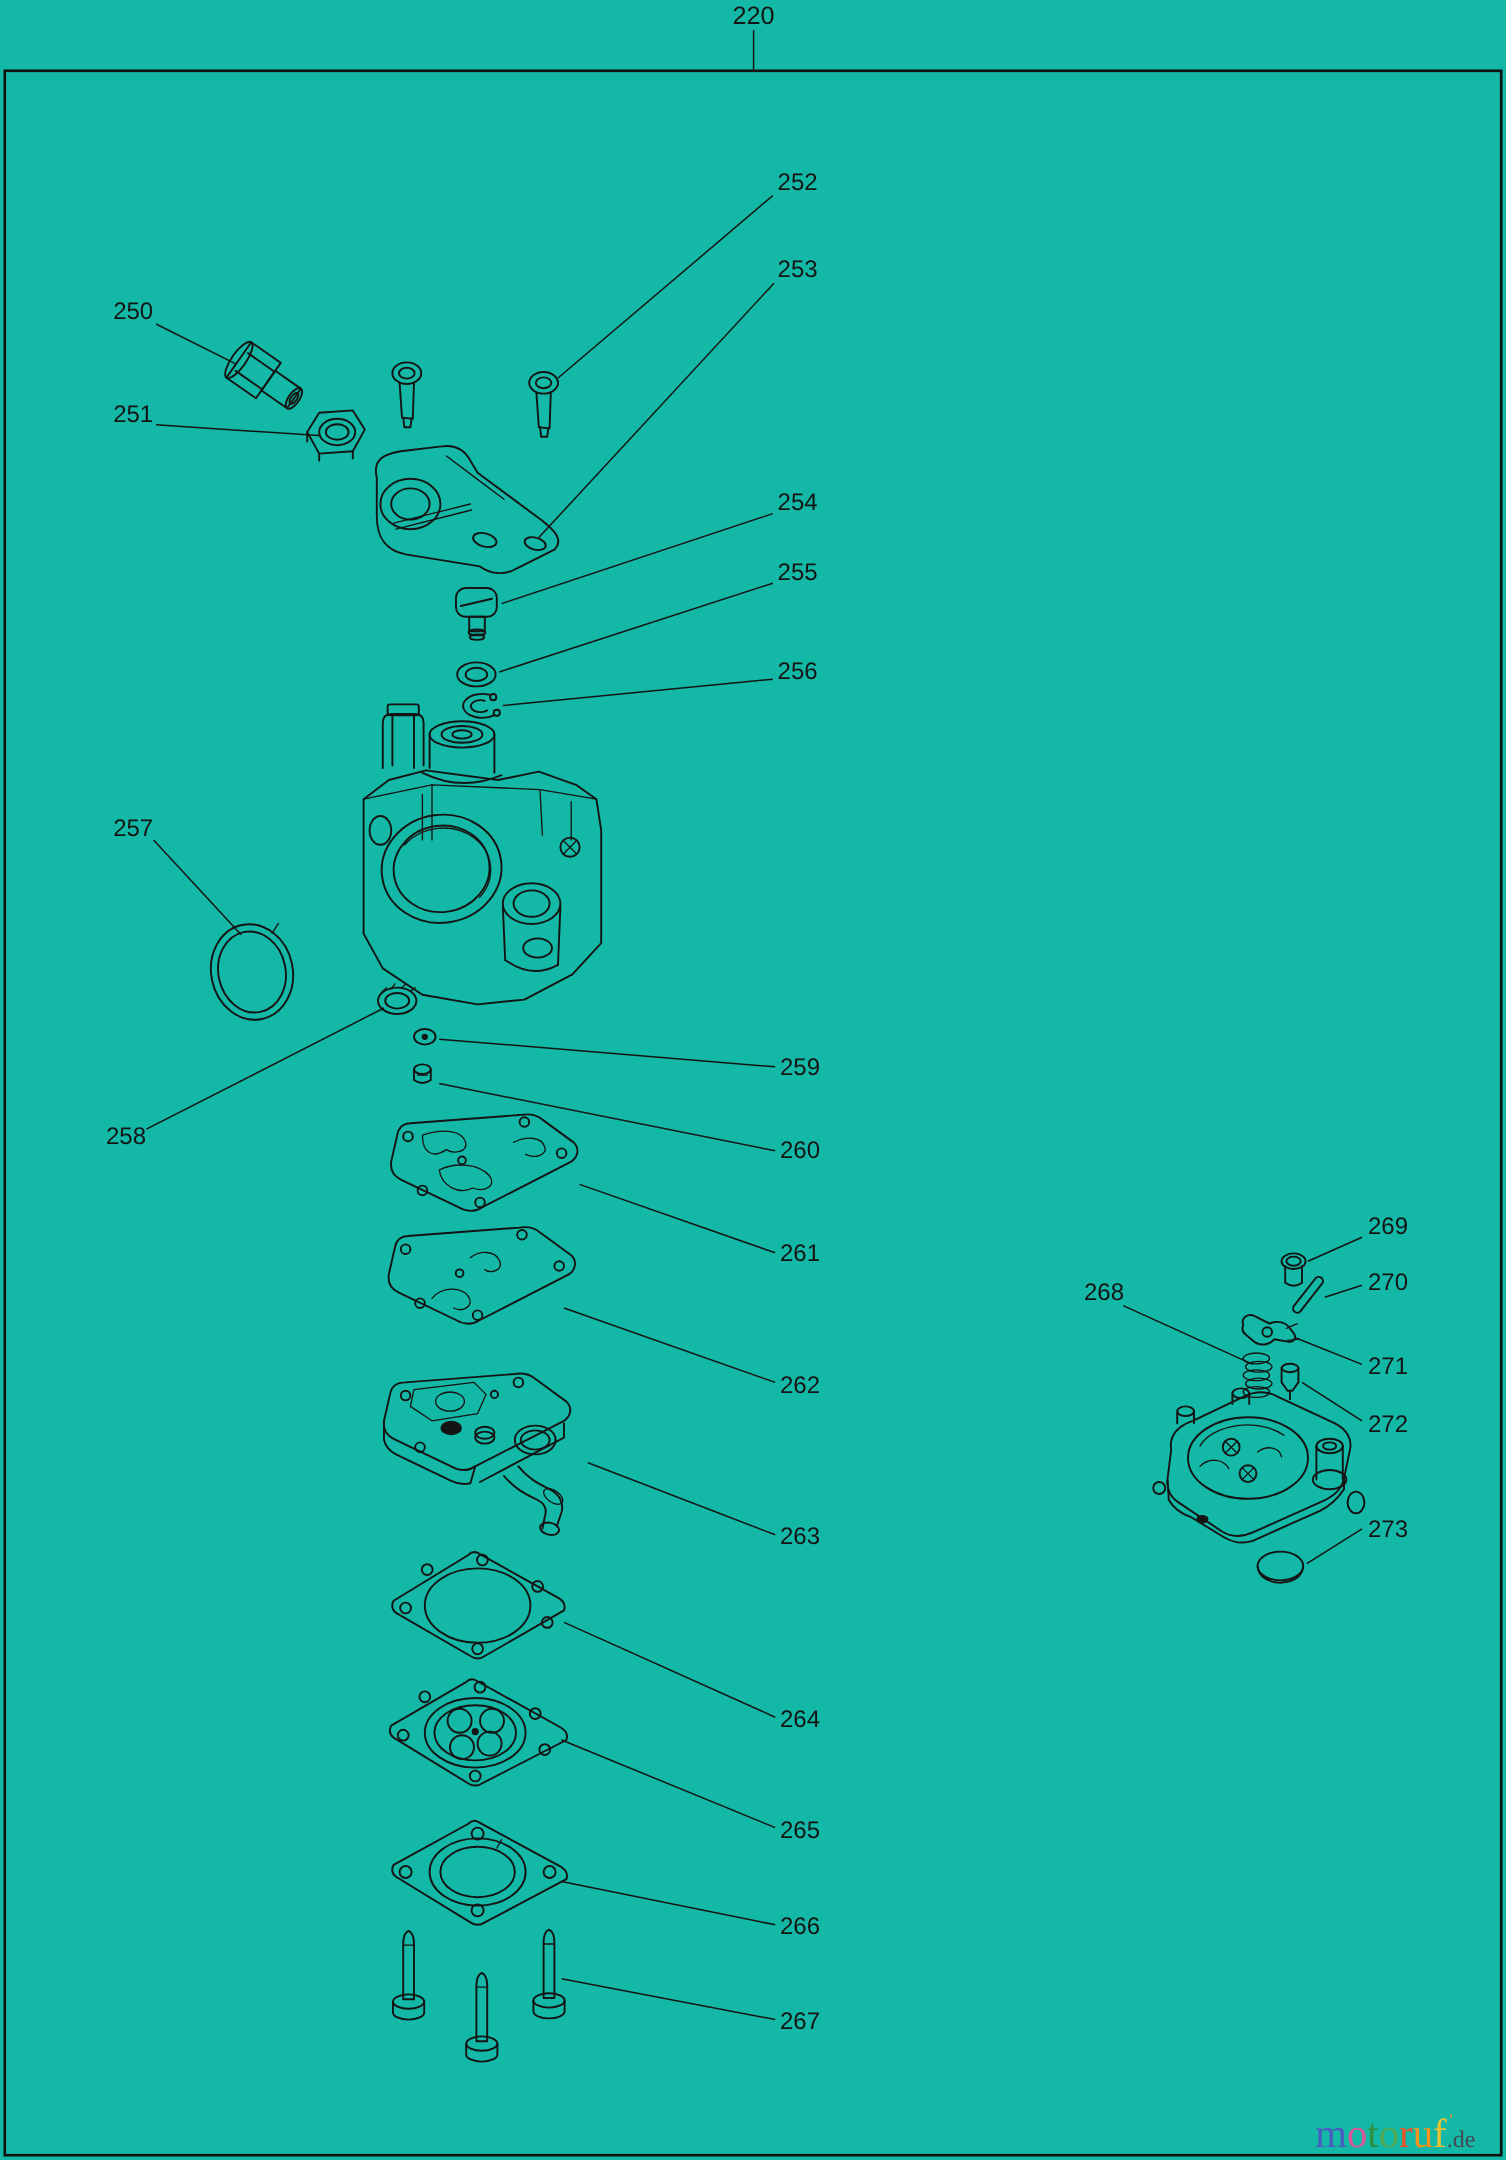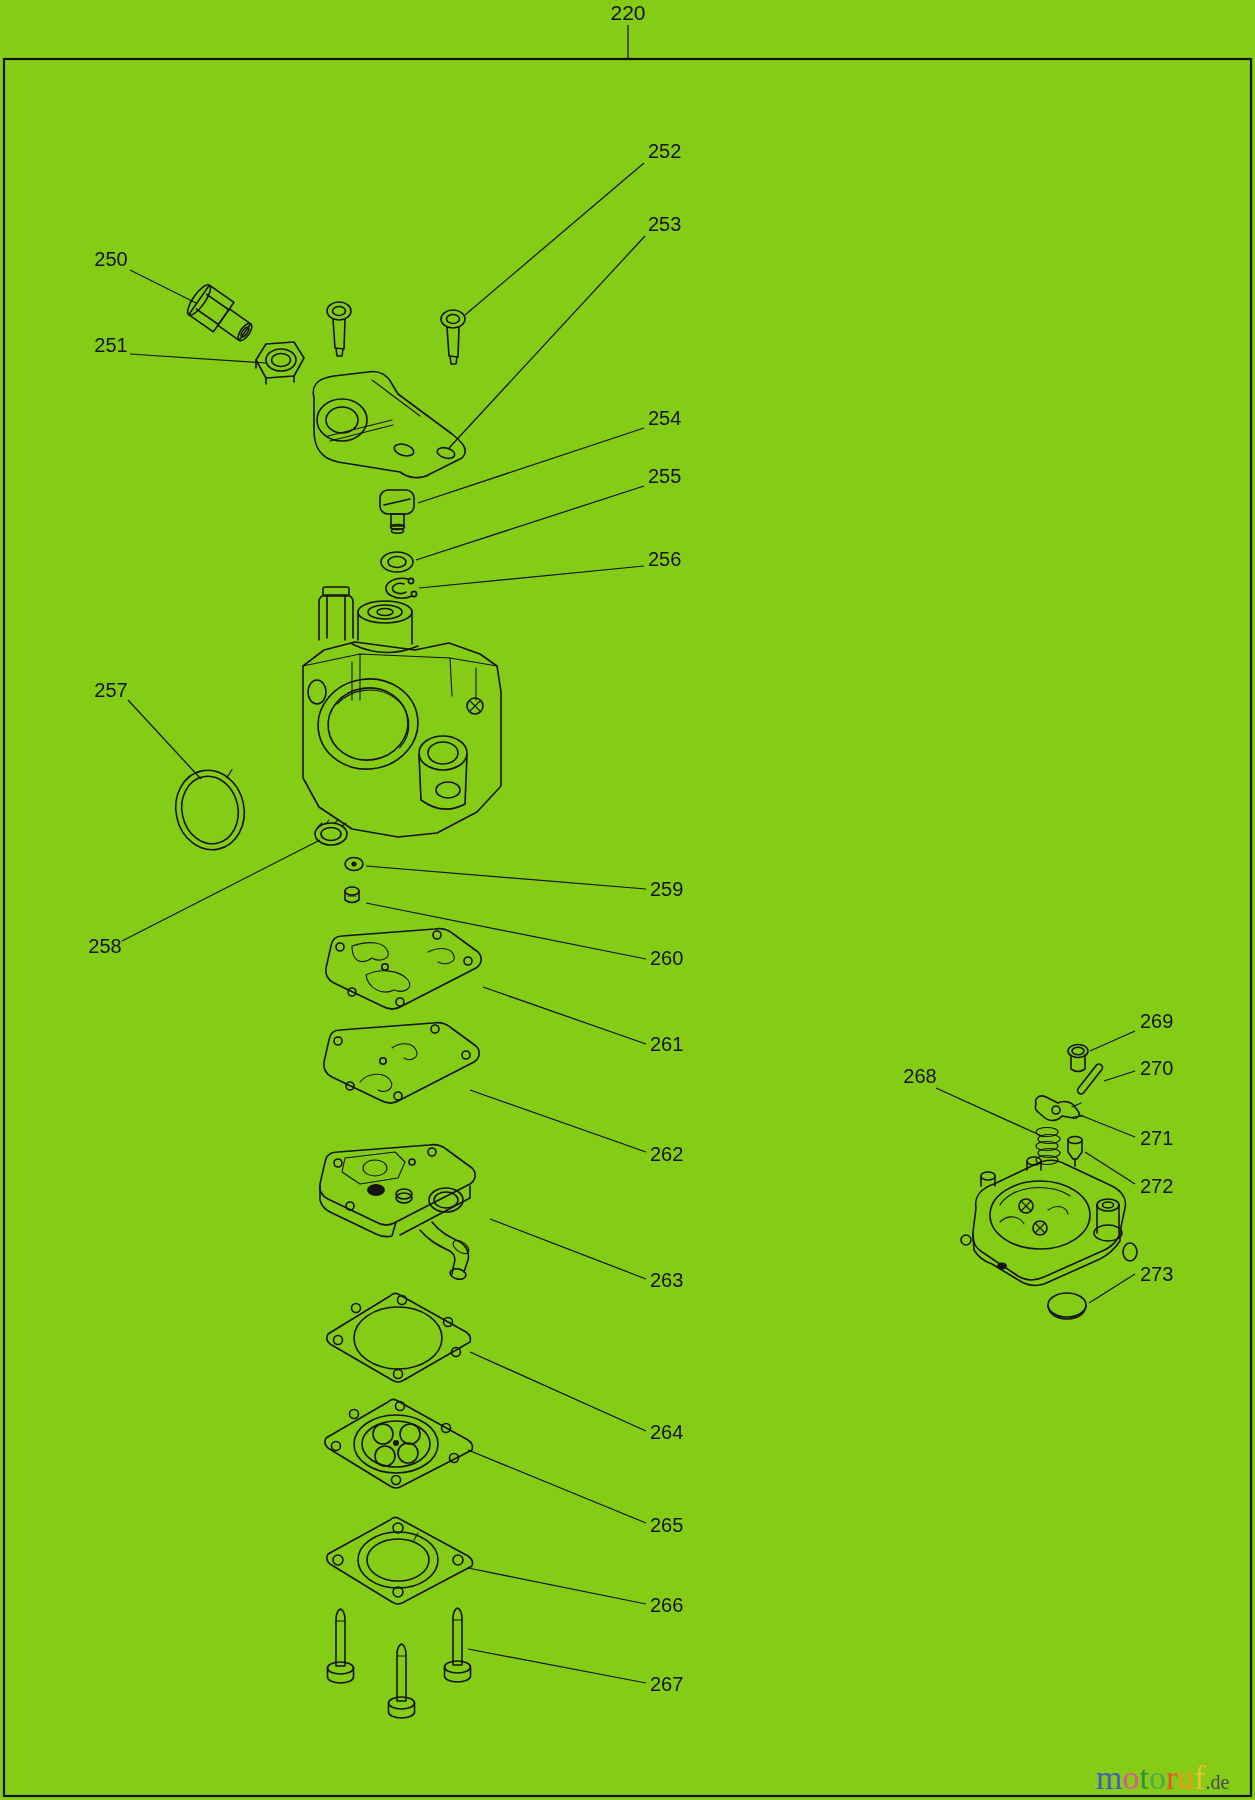--- a/index.html
+++ b/index.html
@@ -1,16 +1,16 @@
 <!DOCTYPE html>
 <html><head>
 <meta charset="utf-8">
 <style>
   html,body{margin:0;padding:0;background:#fff;}
-  #stage{position:relative;width:1255px;height:1800px;background:#84cc16;overflow:hidden;}
+  #stage{position:relative;width:1255px;height:1800px;background:#14b8a6;overflow:hidden;}
   svg{display:block;}
   .ln{fill:none;stroke:#141414;stroke-width:1.6;stroke-linecap:round;stroke-linejoin:round;}
   .thin{stroke-width:1.1;}
   .fillk{fill:#141414;stroke:none;}
   .plabel{font:20px "Liberation Sans", sans-serif;fill:#141414;}
   .toplabel{font:21px "Liberation Sans", sans-serif;fill:#141414;}
   .pleader{fill:none;stroke:#141414;stroke-width:1.25;}
   .frame{fill:none;stroke:#111;stroke-width:2.2;}
   .logo{font:34px "Liberation Serif", serif;}
   .logo-suffix{font:20px "Liberation Serif", serif;}

